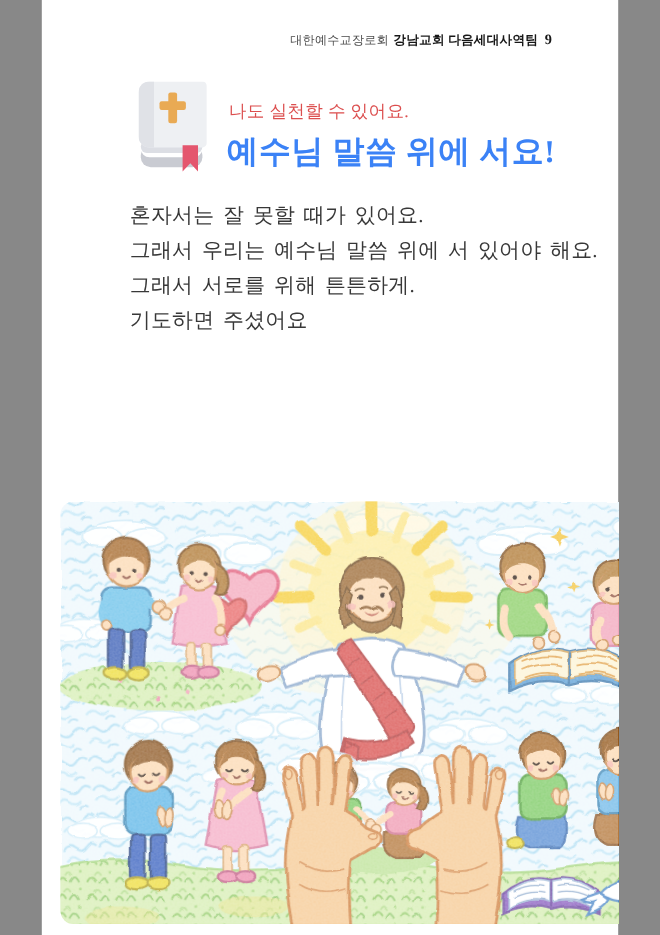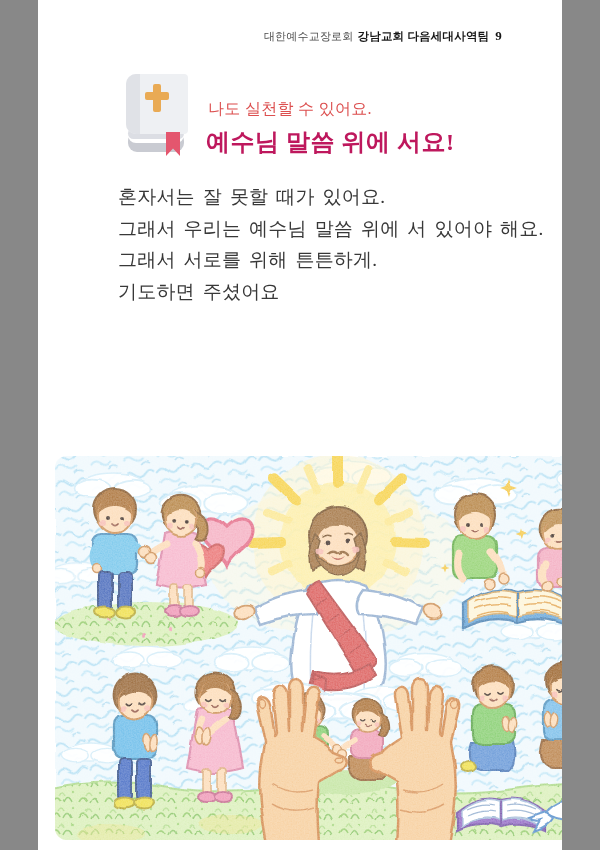--- a/index.html
+++ b/index.html
@@ -6,21 +6,21 @@
   .page{position:relative;width:524px;height:850px;background:#ffffff;margin:0 auto;
         font-family:Liberation Serif, serif;overflow:hidden;}
   .header{position:absolute;top:28px;right:60px;font-size:11px;color:#4a4a4a;
           letter-spacing:.2px;white-space:nowrap;}
   .header .team{font-weight:bold;color:#171717;font-size:11.5px;margin-left:4px;}
   .header .pagenum{font-weight:bold;color:#171717;font-size:13px;margin-left:6px;}
   .title-block{position:absolute;left:88px;top:74px;display:flex;align-items:flex-end;gap:18px;}
   .book-icon{width:62px;height:84px;flex:0 0 auto;}
   .titles{padding-top:4px;}
   .kicker{font-size:16px;color:#dc4f4f;margin:2px 0 6px 2px;letter-spacing:.3px;}
-  .title{font-size:24px;font-weight:800;color:#be185d;letter-spacing:.5px;margin:0;}
+  .title{font-size:29px;font-weight:800;color:#3b82f6;letter-spacing:.5px;margin:0;}
   .bodytext{position:absolute;left:80px;top:181px;font-size:19px;line-height:31.6px;
             color:#383838;word-spacing:3px;letter-spacing:.2px;}
   .illustration{position:absolute;left:13px;top:452px;width:574px;height:392px;}
   .illustration svg{display:block;width:100%;height:100%;}
 </style>
 </head>
 <body>
 
 <div class="page">
 

